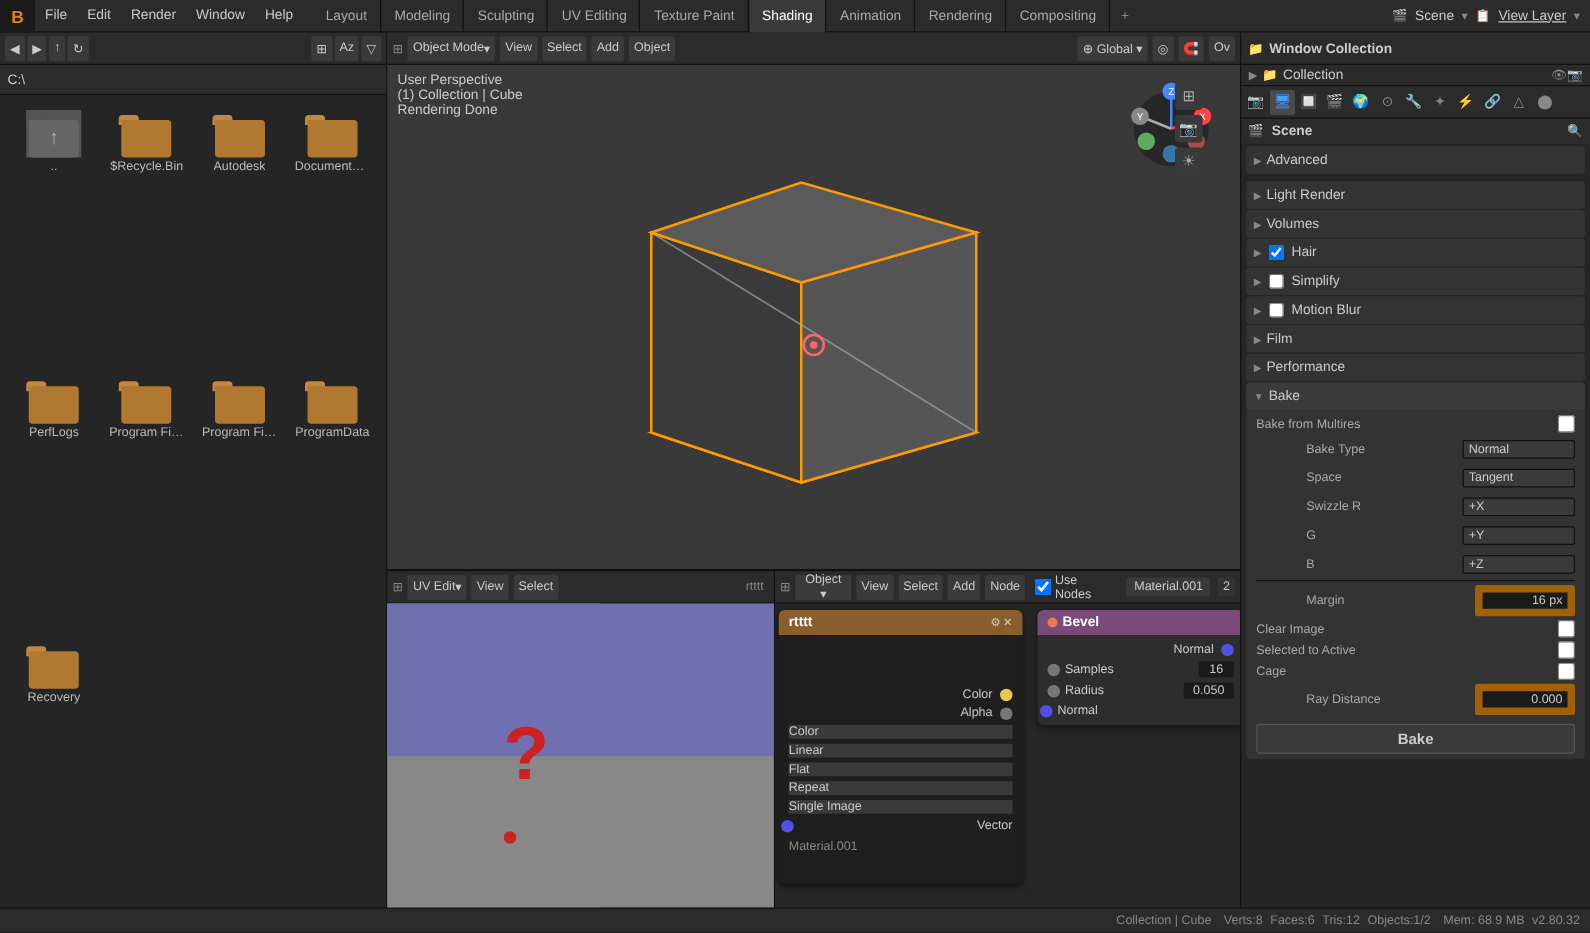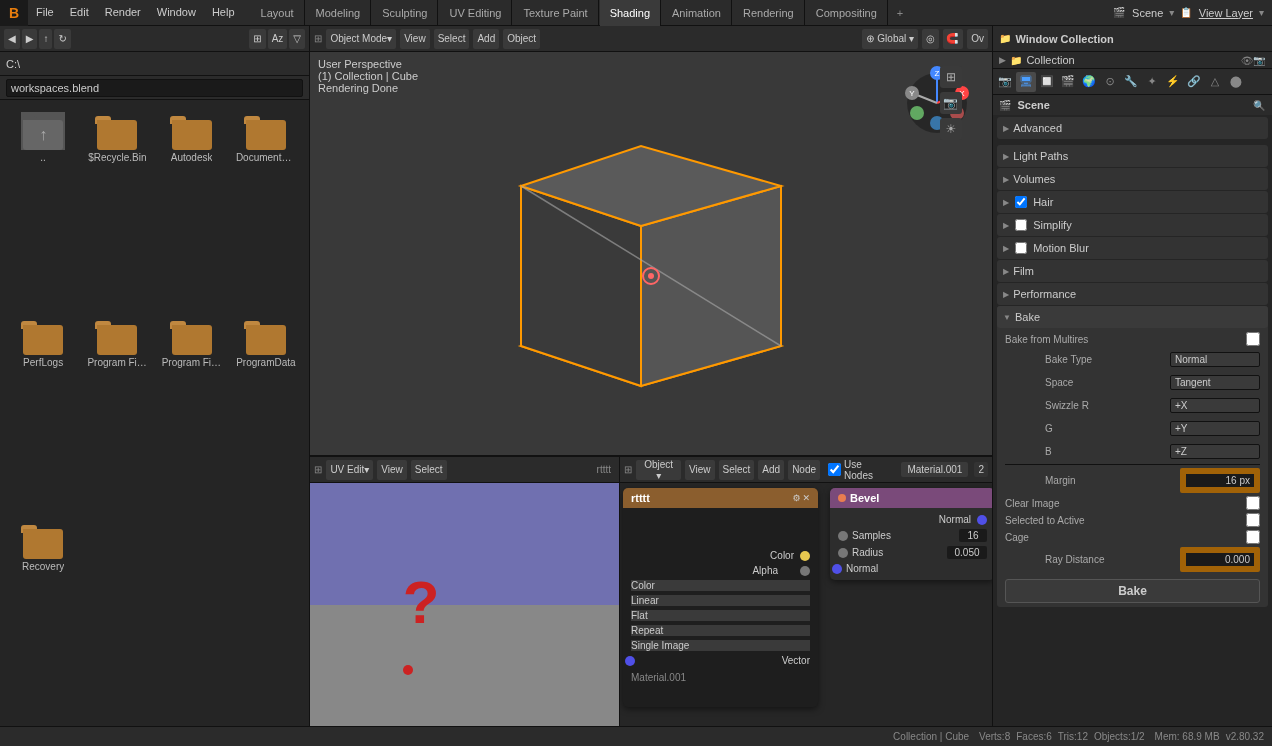--- a/index.html
+++ b/index.html
@@ -247,23 +247,20 @@
         <button class="toolbar-btn">↑</button>
         <button class="toolbar-btn">↻</button>
         <span style="flex:1;"></span>
         <button class="toolbar-btn">⊞</button>
         <button class="toolbar-btn">Az</button>
         <button class="toolbar-btn">▽</button>
       </div>
       <div class="path-bar">
         <span>C:\</span>
       </div>
-      <div class="path-bar">
-        <input class="path-input" value="workspaces.blend" style="">
-      </div>
       <div class="file-grid">
 
         <div class="file-item">
           <div class="folder-icon folder-up">
             <div class="folder-tab" style="background:#555;"></div>
             <div class="folder-body" style="background:#666;display:flex;align-items:center;justify-content:center;color:#aaa;font-size:16px;">↑</div>
           </div>
           <span class="file-label">..</span>
         </div>
         <div class="file-item">
@@ -453,21 +450,21 @@
                 <span style="font-size:9px;color:#ccc;display:flex;gap:2px;">
                   <span style="cursor:pointer;">⚙</span>
                   <span style="cursor:pointer;">✕</span>
                 </span>
               </div>
               <div style="padding:20px 0;margin-top:20px;">
                 <div style="display:flex;justify-content:flex-end;align-items:center;padding:2px 8px;font-size:10px;">
                   <span>Color</span>
                   <div class="node-socket socket-yellow" style="margin-left:6px;"></div>
                 </div>
-                <div style="display:flex;justify-content:flex-end;align-items:center;padding:2px 8px;font-size:10px;gap:16px;">
+                <div style="display:flex;justify-content:flex-end;align-items:center;padding:2px 8px;font-size:10px;">
                   <span>Alpha</span>
                   <div class="node-socket socket-gray" style="margin-left:6px;"></div>
                 </div>
                 <div style="padding:2px 8px;font-size:10px;">
                   <select style="width:100%;background:#3a3a3a;border:none;color:#ccc;font-size:10px;">
                     <option>Color</option>
                   </select>
                 </div>
                 <div style="padding:2px 8px;font-size:10px;">
                   <select style="width:100%;background:#3a3a3a;border:none;color:#ccc;font-size:10px;">
@@ -568,21 +565,21 @@
 
       <div class="section-header" style="margin:2px 4px;border-radius:3px;">
         <span class="section-arrow">▶</span>
         <span>Advanced</span>
       </div>
 
       <div class="props-content">
 
         <div class="section-header" style="margin-bottom:1px;">
           <span class="section-arrow">▶</span>
-          <span>Light Paths</span>
+          <span>Light Render</span>
         </div>
 
         <div class="section-header" style="margin-bottom:1px;">
           <span class="section-arrow">▶</span>
           <span>Volumes</span>
         </div>
 
         <div class="section-header" style="margin-bottom:1px;">
           <span class="section-arrow">▶</span>
           <input type="checkbox" checked="" class="prop-checkbox" style="width: 12px; height: 12px; margin: 0px 2px;">

